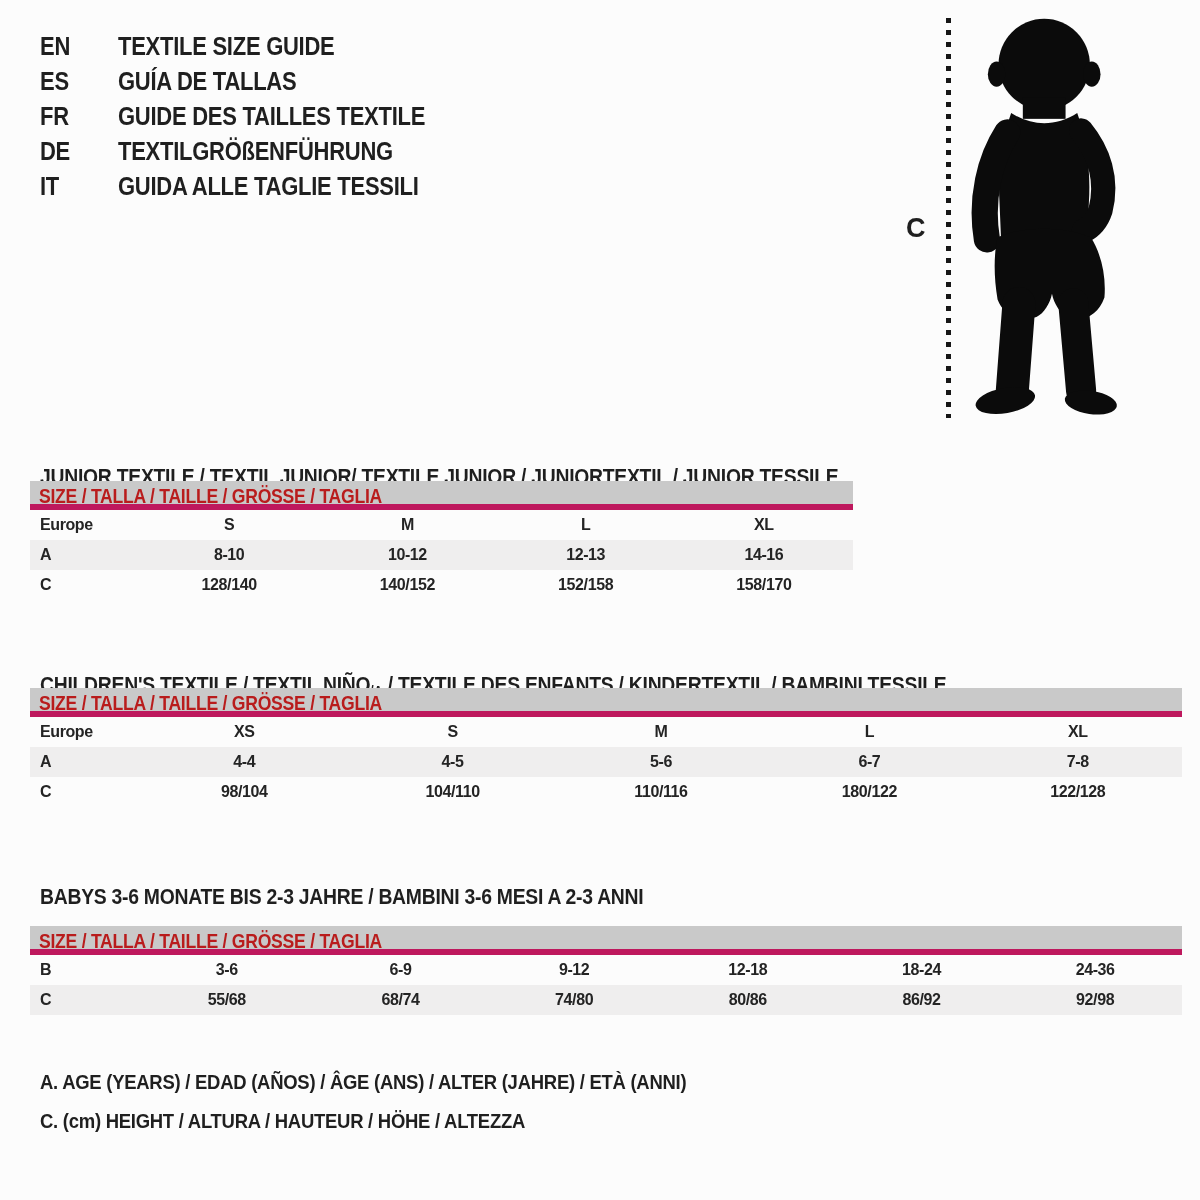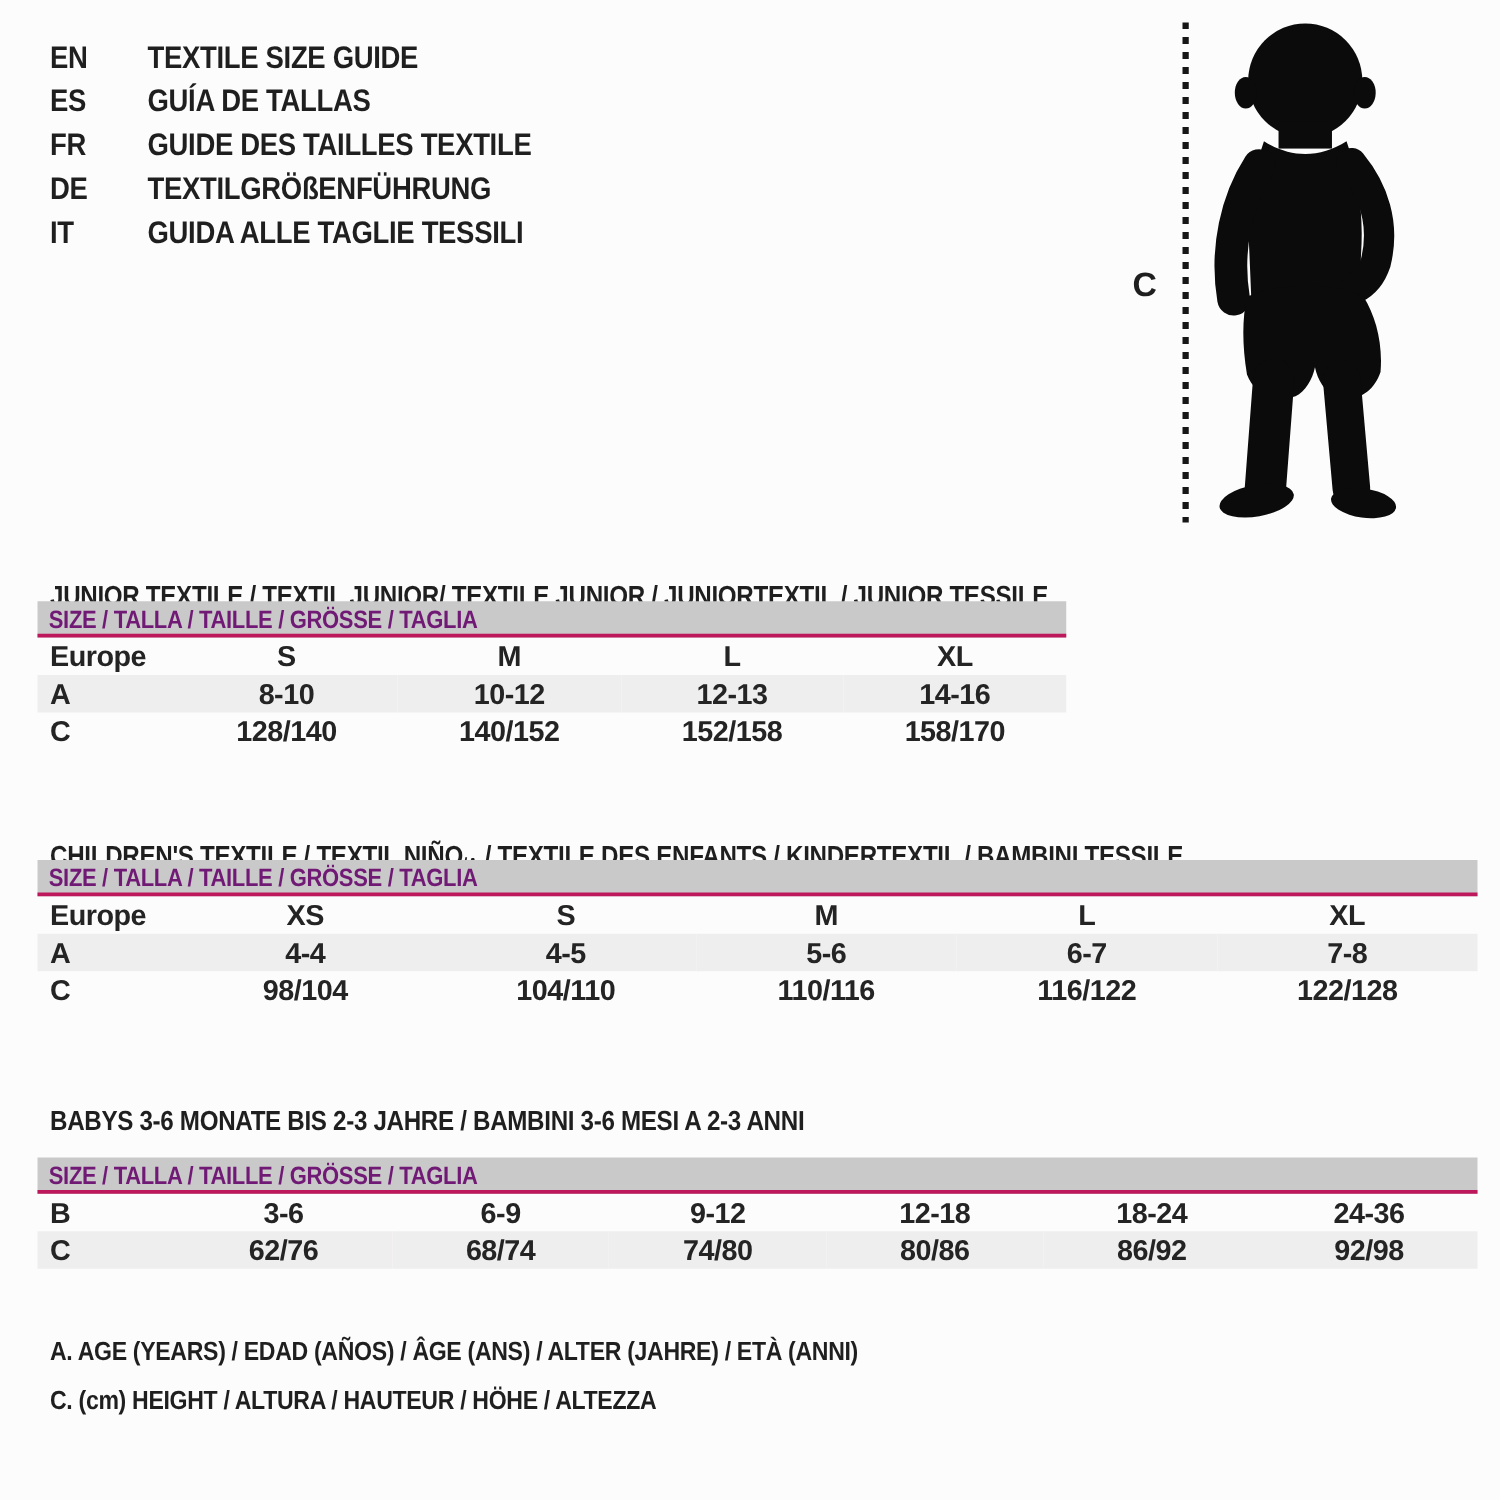--- a/index.html
+++ b/index.html
@@ -23,24 +23,24 @@
   .measure-label{left:906px;top:213px;font-size:27px;}
   .baby-figure{left:960px;top:12px;width:182px;height:408px;}
 
   
   .section-heading{font-size:22px;white-space:nowrap;margin-top:32px;}
   .heading-sub{font-size:14px;vertical-align:-4px;letter-spacing:0;}
   .babies-heading .line{line-height:37px;}
 
   
   .size-table{box-sizing:border-box;}
-  .size-bar{background:#c9c9c9;color:#701a75;height:29px;line-height:30px;
-    padding-left:9px;font-size:20px;border-bottom:3px solid #be185d;box-sizing:border-box;}
+  .size-bar{background:#c9c9c9;color:#b91c1c;height:29px;line-height:30px;
+    padding-left:9px;font-size:20px;border-bottom:6px solid #be185d;box-sizing:border-box;}
   table{border-collapse:collapse;width:100%;table-layout:fixed;}
-  td{height:30px;font-size:23px;text-align:center;padding:0;letter-spacing:-0.4px;color:#242424;}
+  td{height:30px;font-size:16px;text-align:center;padding:0;letter-spacing:-0.4px;color:#242424;}
   td.lbl{text-align:left;padding-left:10px;}
   col.label-col{width:110px;}
   tr.stripe{background:#efeeee;}
 
   
   .notes-line{font-size:21px;line-height:39px;white-space:nowrap;}
 </style>
 </head>
 <body>
 
@@ -158,21 +158,21 @@
         <td>4-5</td>
         <td>5-6</td>
         <td>6-7</td>
         <td>7-8</td>
       </tr>
       <tr>
         <td class="lbl">C</td>
         <td>98/104</td>
         <td>104/110</td>
         <td>110/116</td>
-        <td>116/122</td>
+        <td>180/122</td>
         <td>122/128</td>
       </tr>
     </tbody>
   </table>
 </div>
 
 <div class="abs section-heading babies-heading" style="left:40px;top:846px;">
   <div class="line"><span class="cond">BABYS 3-6 MONATE BIS 2-3 JAHRE / BAMBINI 3-6 MESI A 2-3 ANNI</span></div>
 </div>
 <div class="abs size-table" style="left:30px;top:926px;width:1152px;">
@@ -194,21 +194,21 @@
         <td class="lbl">B</td>
         <td>3-6</td>
         <td>6-9</td>
         <td>9-12</td>
         <td>12-18</td>
         <td>18-24</td>
         <td>24-36</td>
       </tr>
       <tr class="stripe">
         <td class="lbl">C</td>
-        <td>62/76</td>
+        <td>55/68</td>
         <td>68/74</td>
         <td>74/80</td>
         <td>80/86</td>
         <td>86/92</td>
         <td>92/98</td>
       </tr>
     </tbody>
   </table>
 </div>
 

